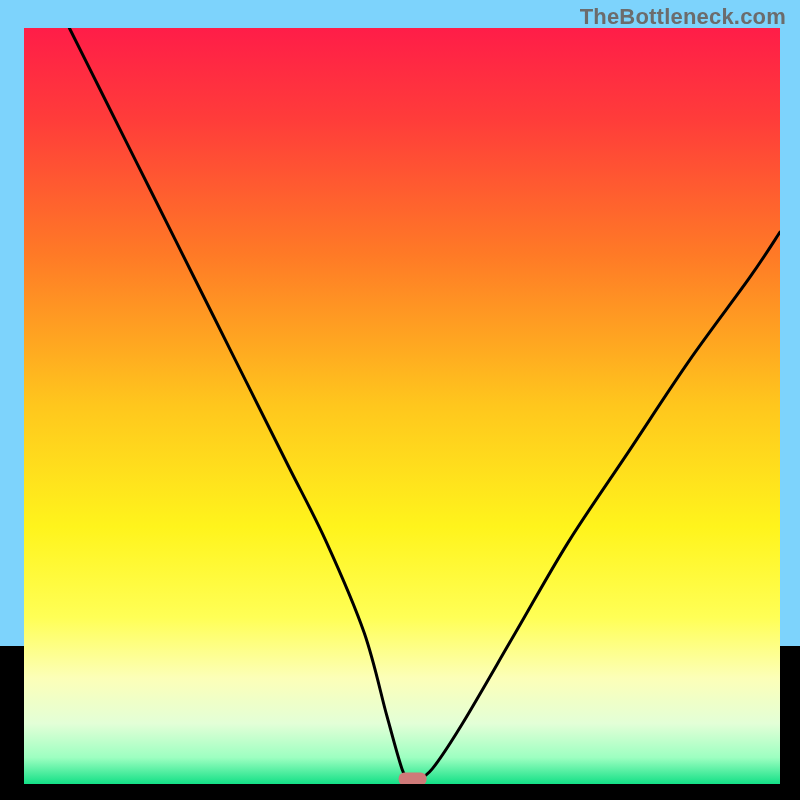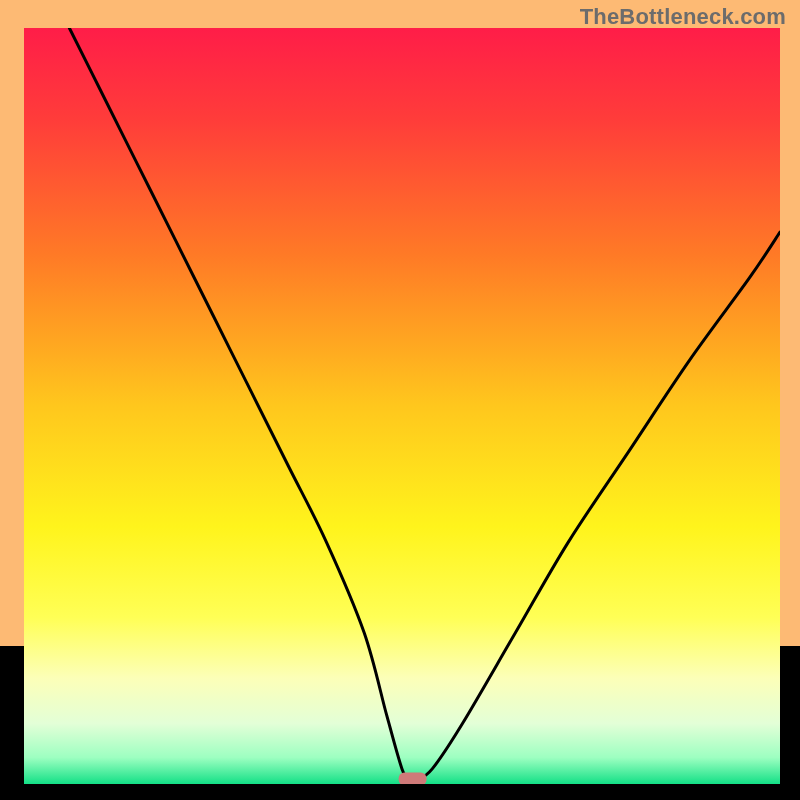--- a/index.html
+++ b/index.html
@@ -8,21 +8,21 @@
     width: 800px;
     height: 800px;
     background: #000;
     overflow: hidden;
     font-family: Arial, Helvetica, sans-serif;
   }
   .wrap {
     position: relative;
     width: 800px;
     height: 646px;
-    background: #fdba74;
+    background: #7dd3fc;
   }
   .watermark {
     position: absolute;
     top: 4px;
     right: 14px;
     color: #6c6c6c;
     font-size: 22px;
     font-weight: 600;
     letter-spacing: 0.2px;
     z-index: 5;

